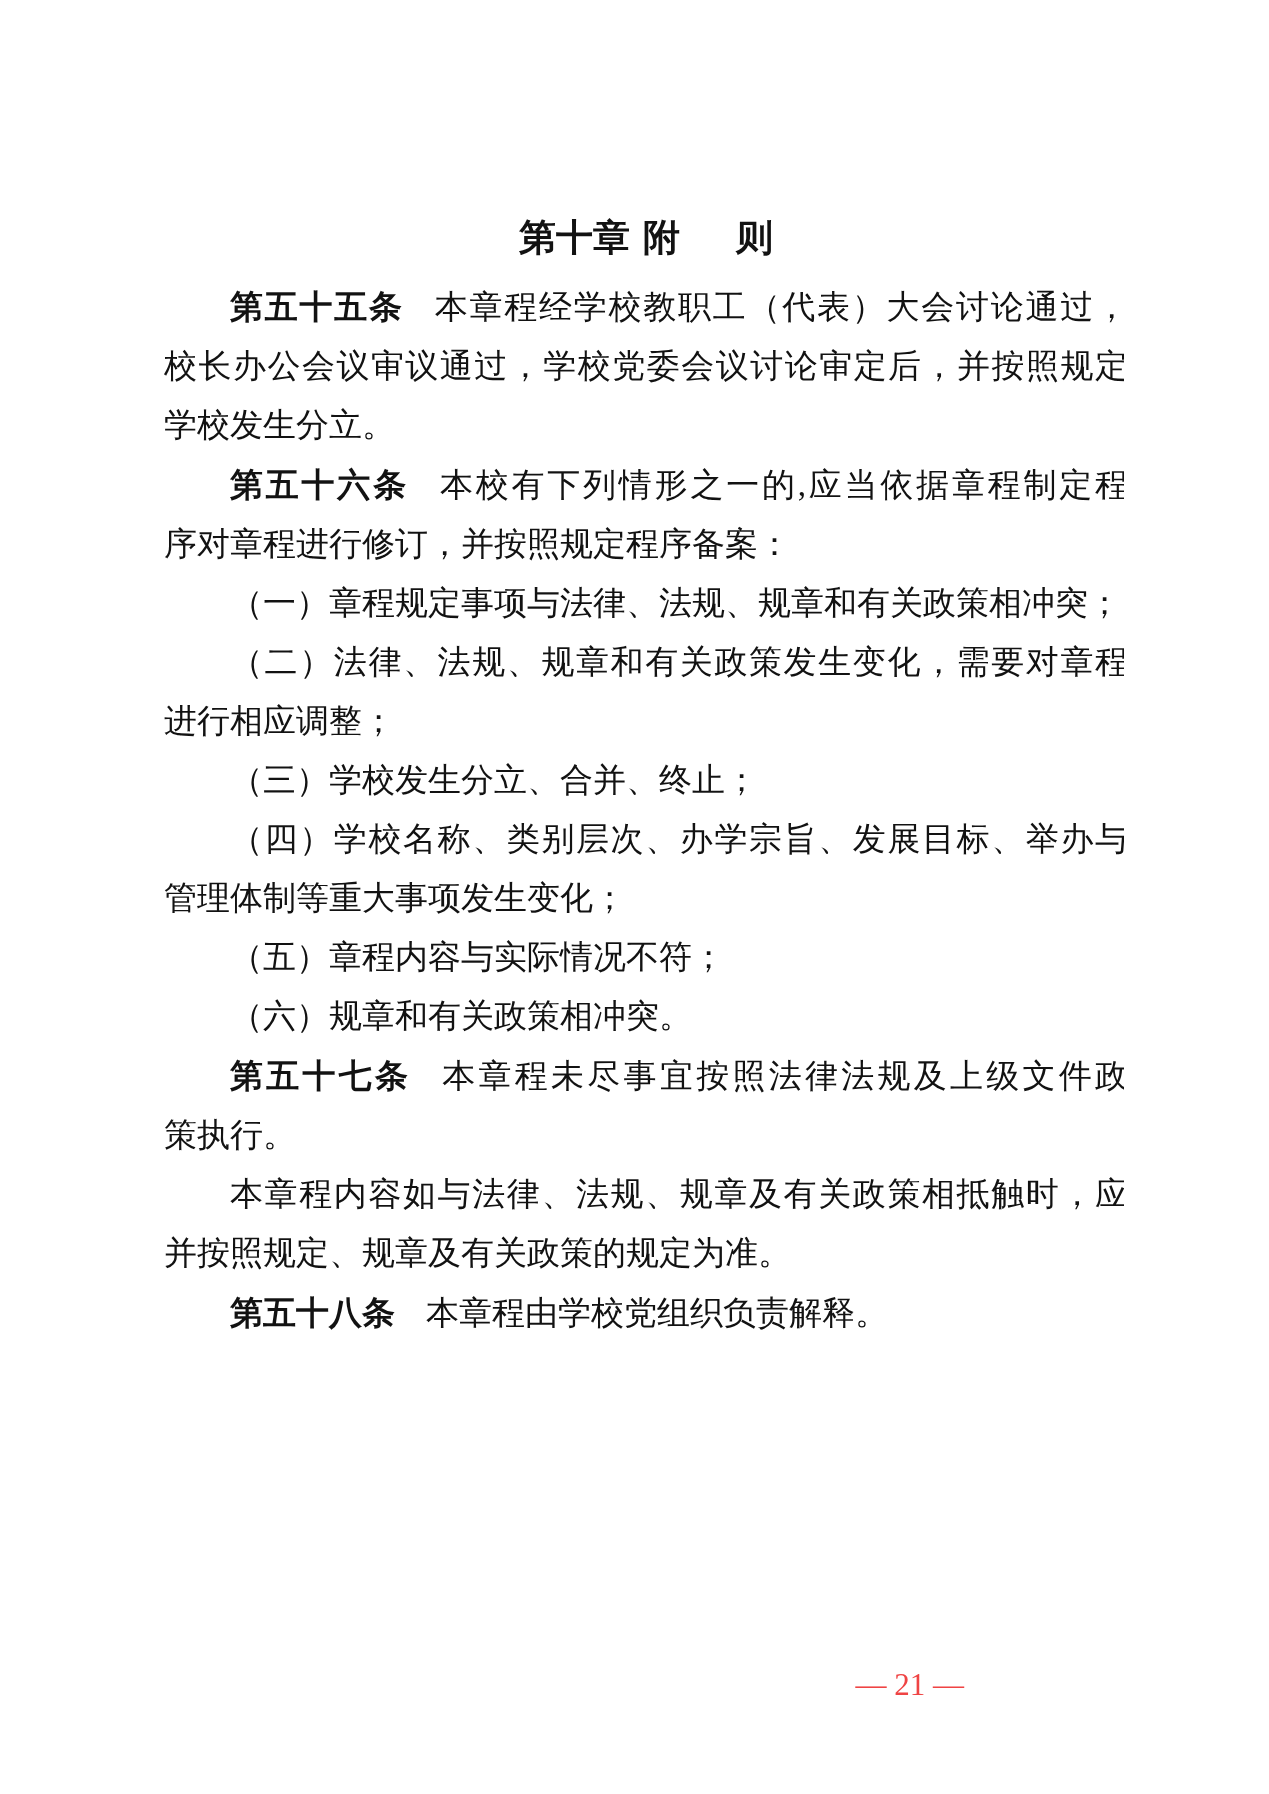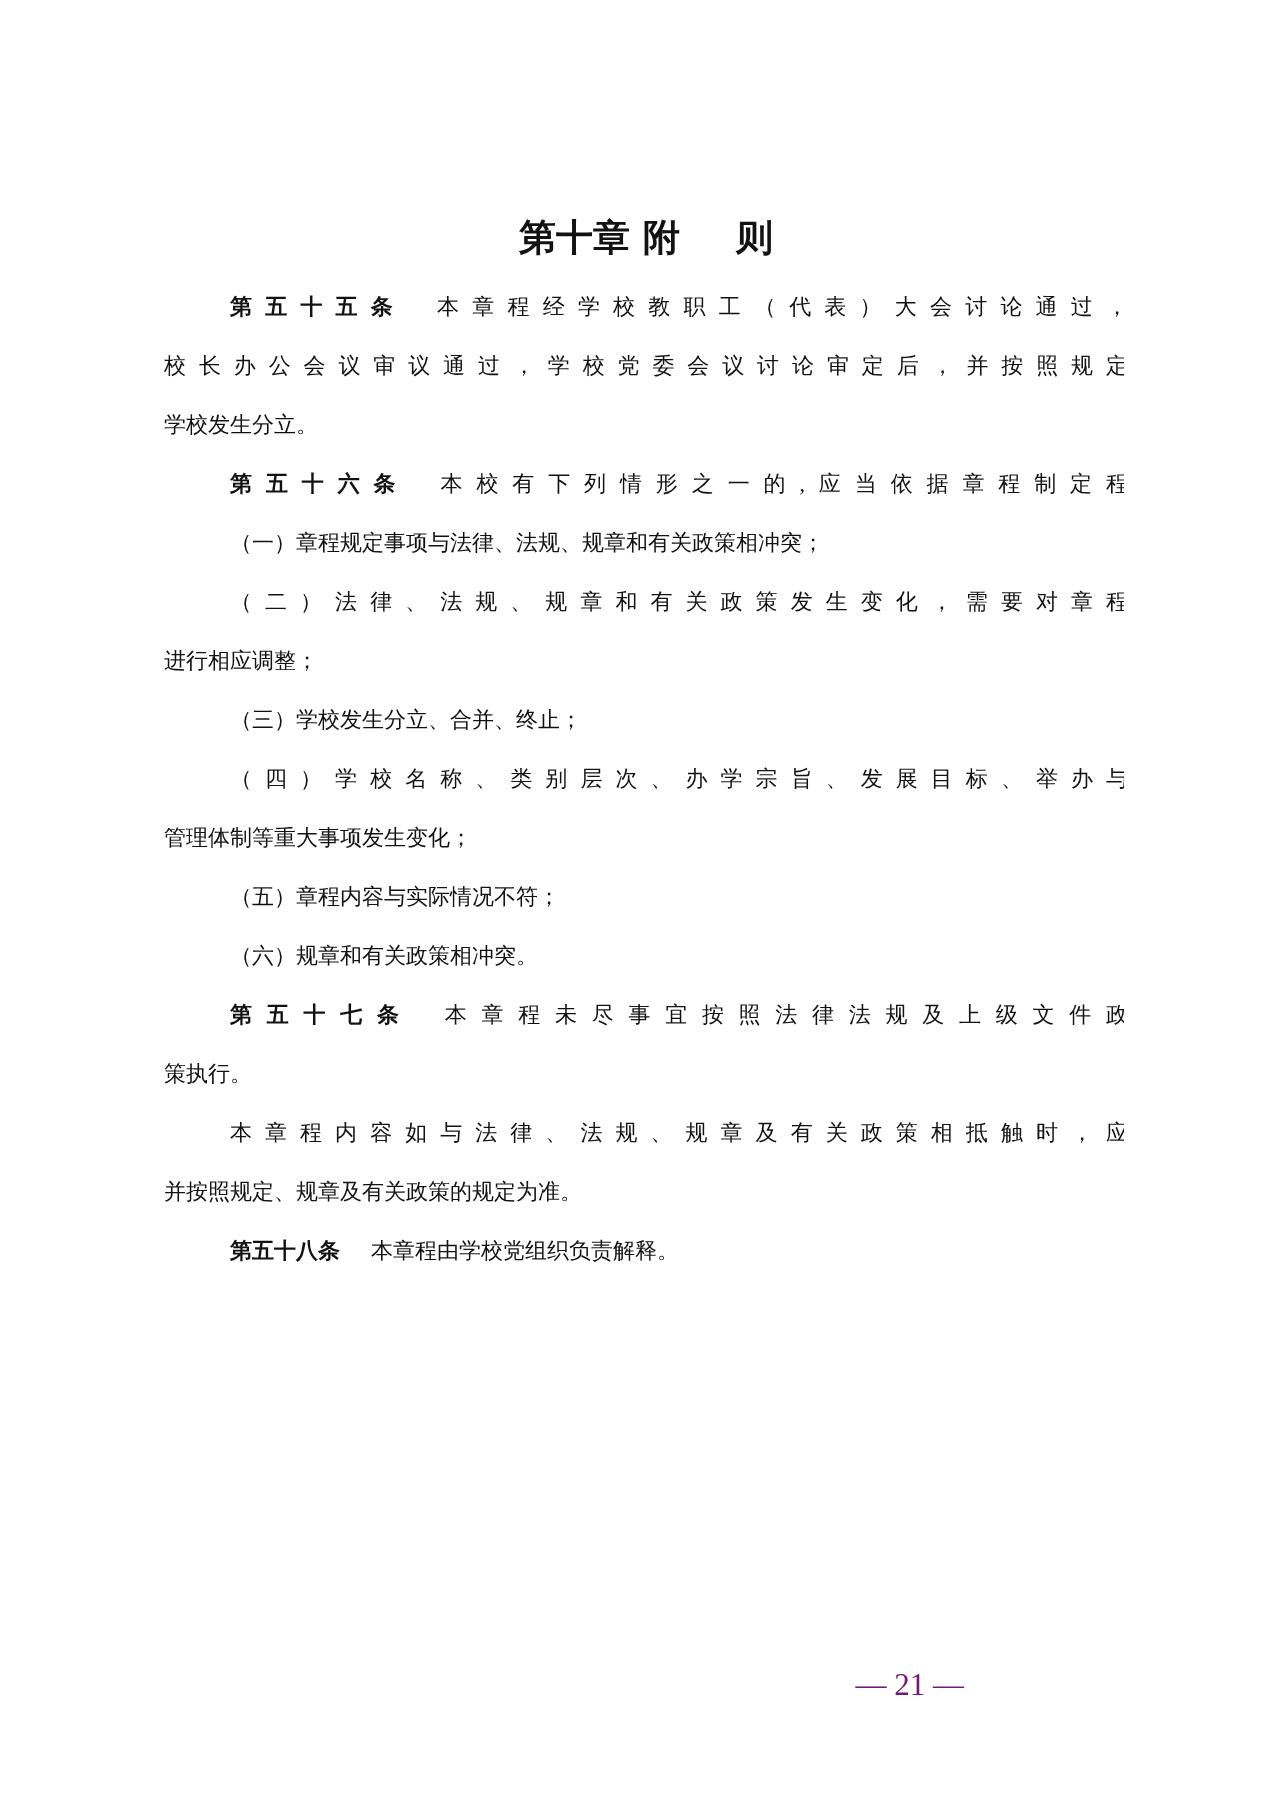--- a/index.html
+++ b/index.html
@@ -21,57 +21,58 @@
     line-height:60px;
     font-weight:700;
     text-align:center;
     font-family:"Liberation Sans","DejaVu Sans",sans-serif;
     white-space:nowrap;
   }
   .t-gap1 { margin-right:13px; }
   .t-gap2 { margin-right:56px; }
   .lines {
     margin-top:9px;
-    font-size:22px;
+    font-size:33px;
     line-height:59px;
   }
   .ln { width:964px; }
   .fill { text-align:justify; text-align-last:justify; }
   .end  { text-align:left; text-align-last:left; }
   .indent { text-indent:66px; }
   .head {
     font-weight:700;
     font-family:"Liberation Sans","DejaVu Sans",sans-serif;
     margin-right:31px;
   }
   .head:empty { margin:0; }
   .pagenum {
     position:absolute;
     top:1660px; right:160px;
     font-size:31px;
     line-height:50px;
-    color:#701a75;
+    color:#ef4444;
     white-space:nowrap;
   }
 </style>
 </head>
 <body>
 
 <div class="page">
   <div class="content">
 
     <div class="doc-title">
       <span class="t-gap1">第十章</span><span class="t-gap2">附</span><span>则</span>
     </div>
 
     <div class="lines">
       <div class="ln indent fill"><b class="head">第五十五条</b><span>本章程经学校教职工（代表）大会讨论通过，</span></div>
       <div class="ln fill"><span>校长办公会议审议通过，学校党委会议讨论审定后，并按照规定</span></div>
       <div class="ln end"><span>学校发生分立。</span></div>
       <div class="ln indent fill"><b class="head">第五十六条</b><span>本校有下列情形之一的,应当依据章程制定程</span></div>
+      <div class="ln end"><span>序对章程进行修订，并按照规定程序备案：</span></div>
       <div class="ln indent end"><span>（一）章程规定事项与法律、法规、规章和有关政策相冲突；</span></div>
       <div class="ln indent fill"><span>（二）法律、法规、规章和有关政策发生变化，需要对章程</span></div>
       <div class="ln end"><span>进行相应调整；</span></div>
       <div class="ln indent end"><span>（三）学校发生分立、合并、终止；</span></div>
       <div class="ln indent fill"><span>（四）学校名称、类别层次、办学宗旨、发展目标、举办与</span></div>
       <div class="ln end"><span>管理体制等重大事项发生变化；</span></div>
       <div class="ln indent end"><span>（五）章程内容与实际情况不符；</span></div>
       <div class="ln indent end"><span>（六）规章和有关政策相冲突。</span></div>
       <div class="ln indent fill"><b class="head">第五十七条</b><span>本章程未尽事宜按照法律法规及上级文件政</span></div>
       <div class="ln end"><span>策执行。</span></div>

